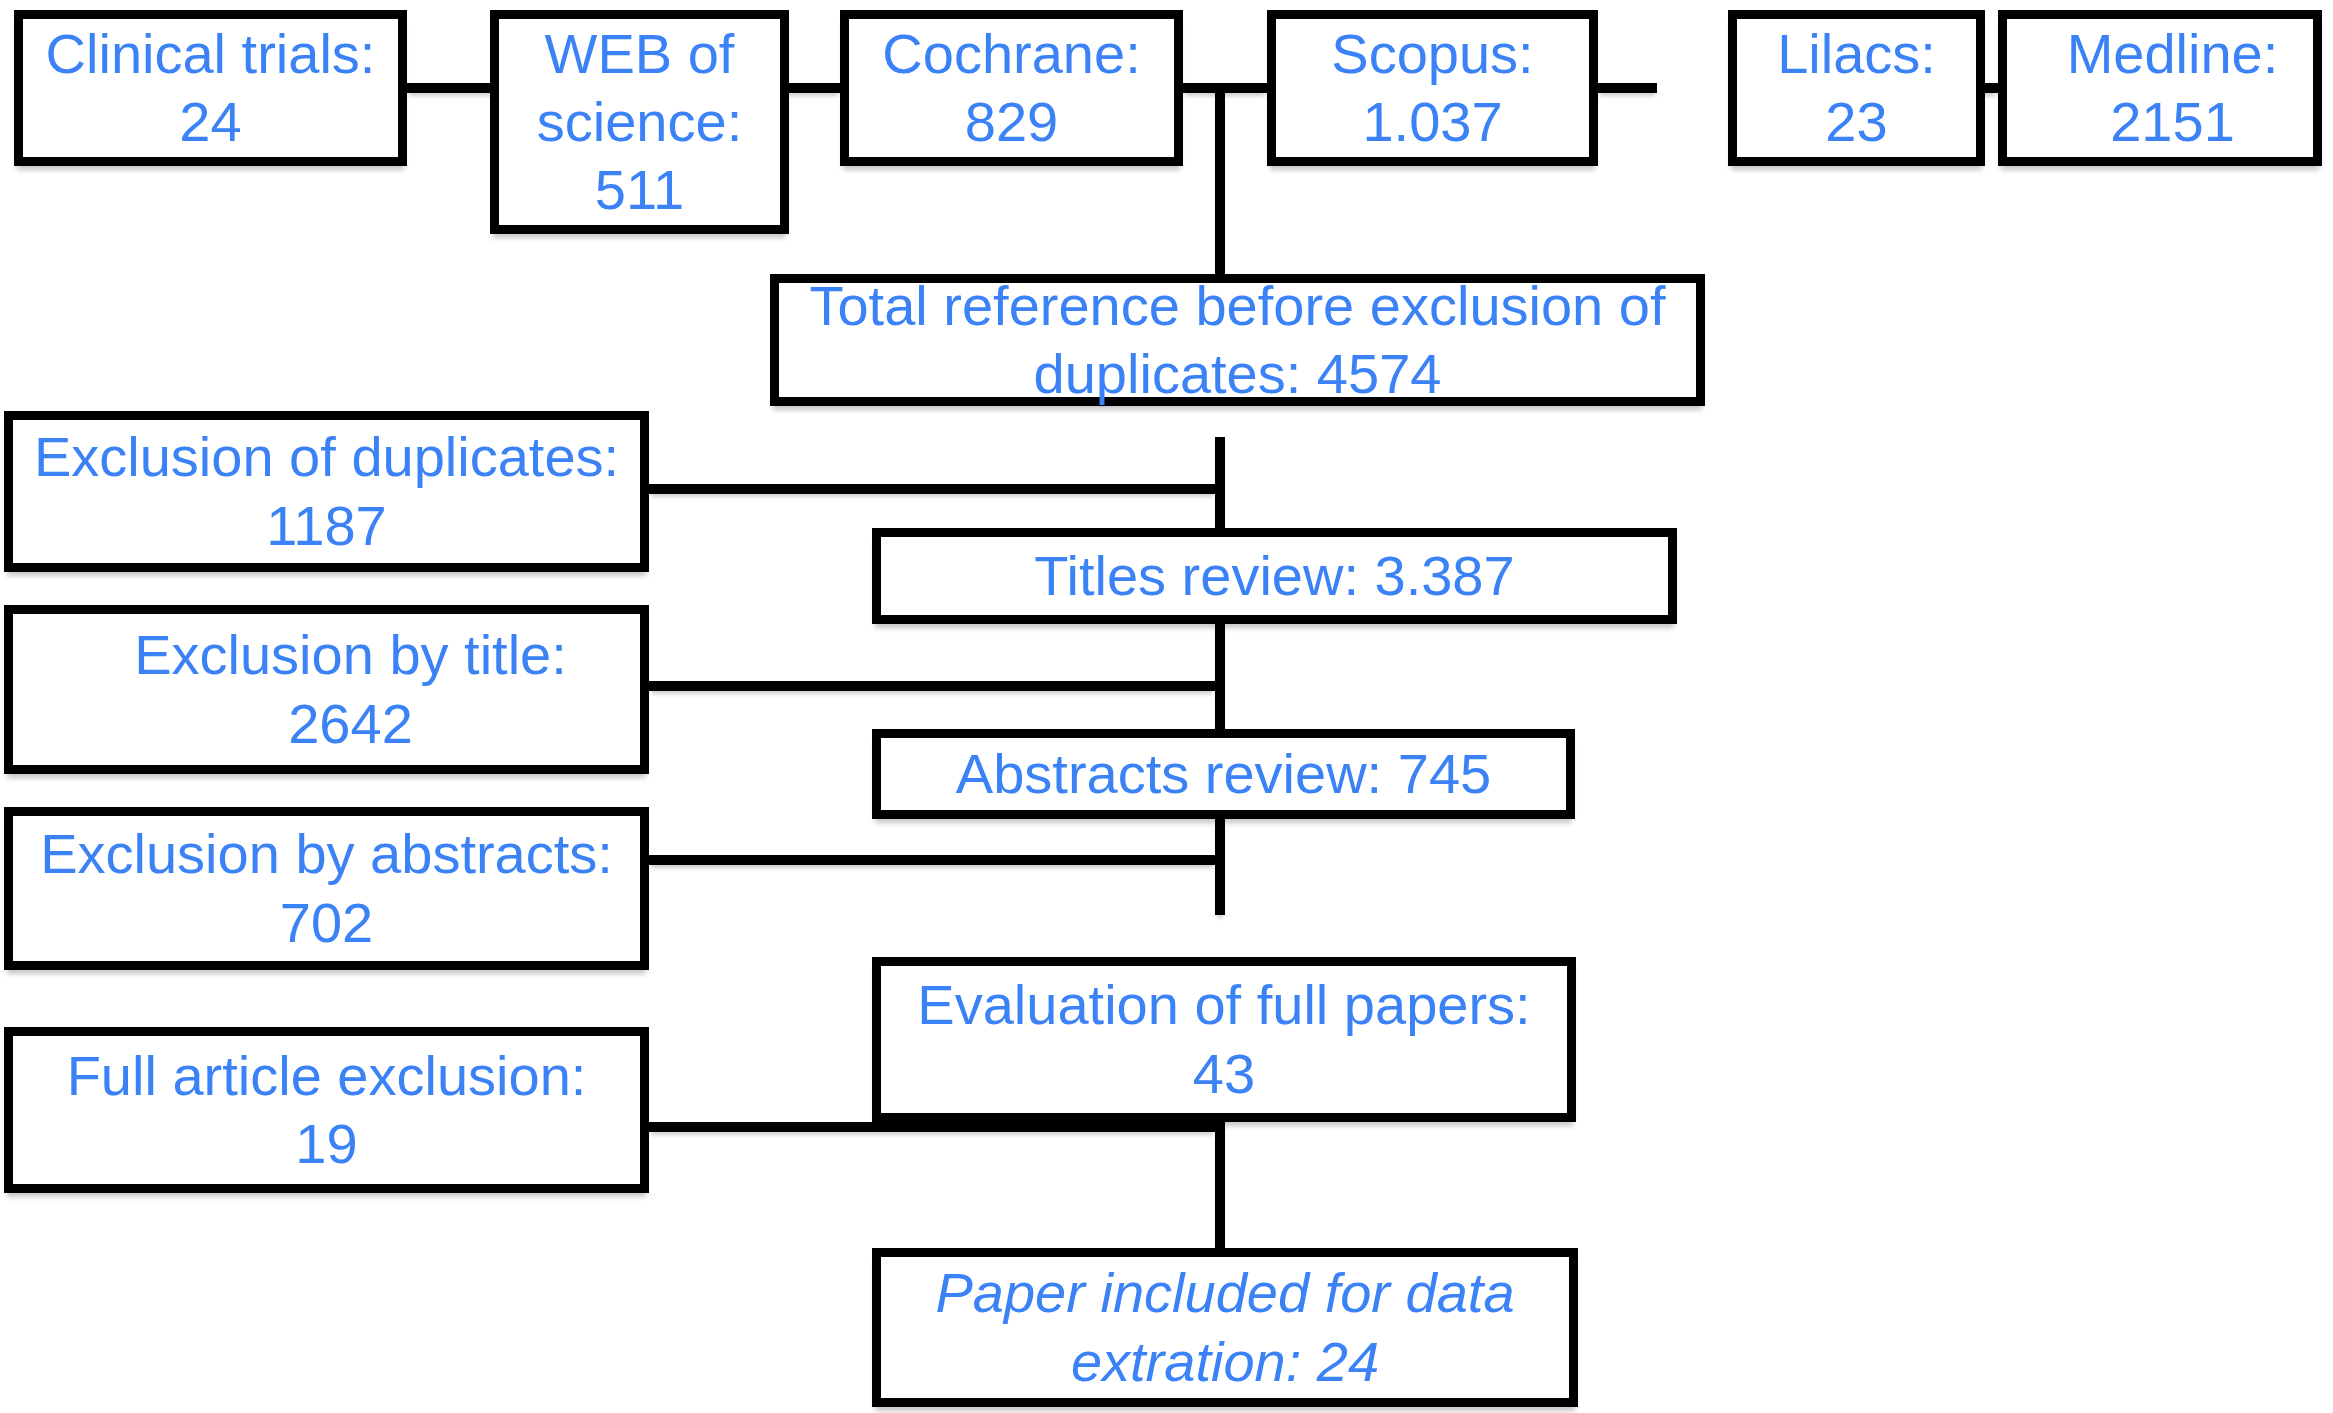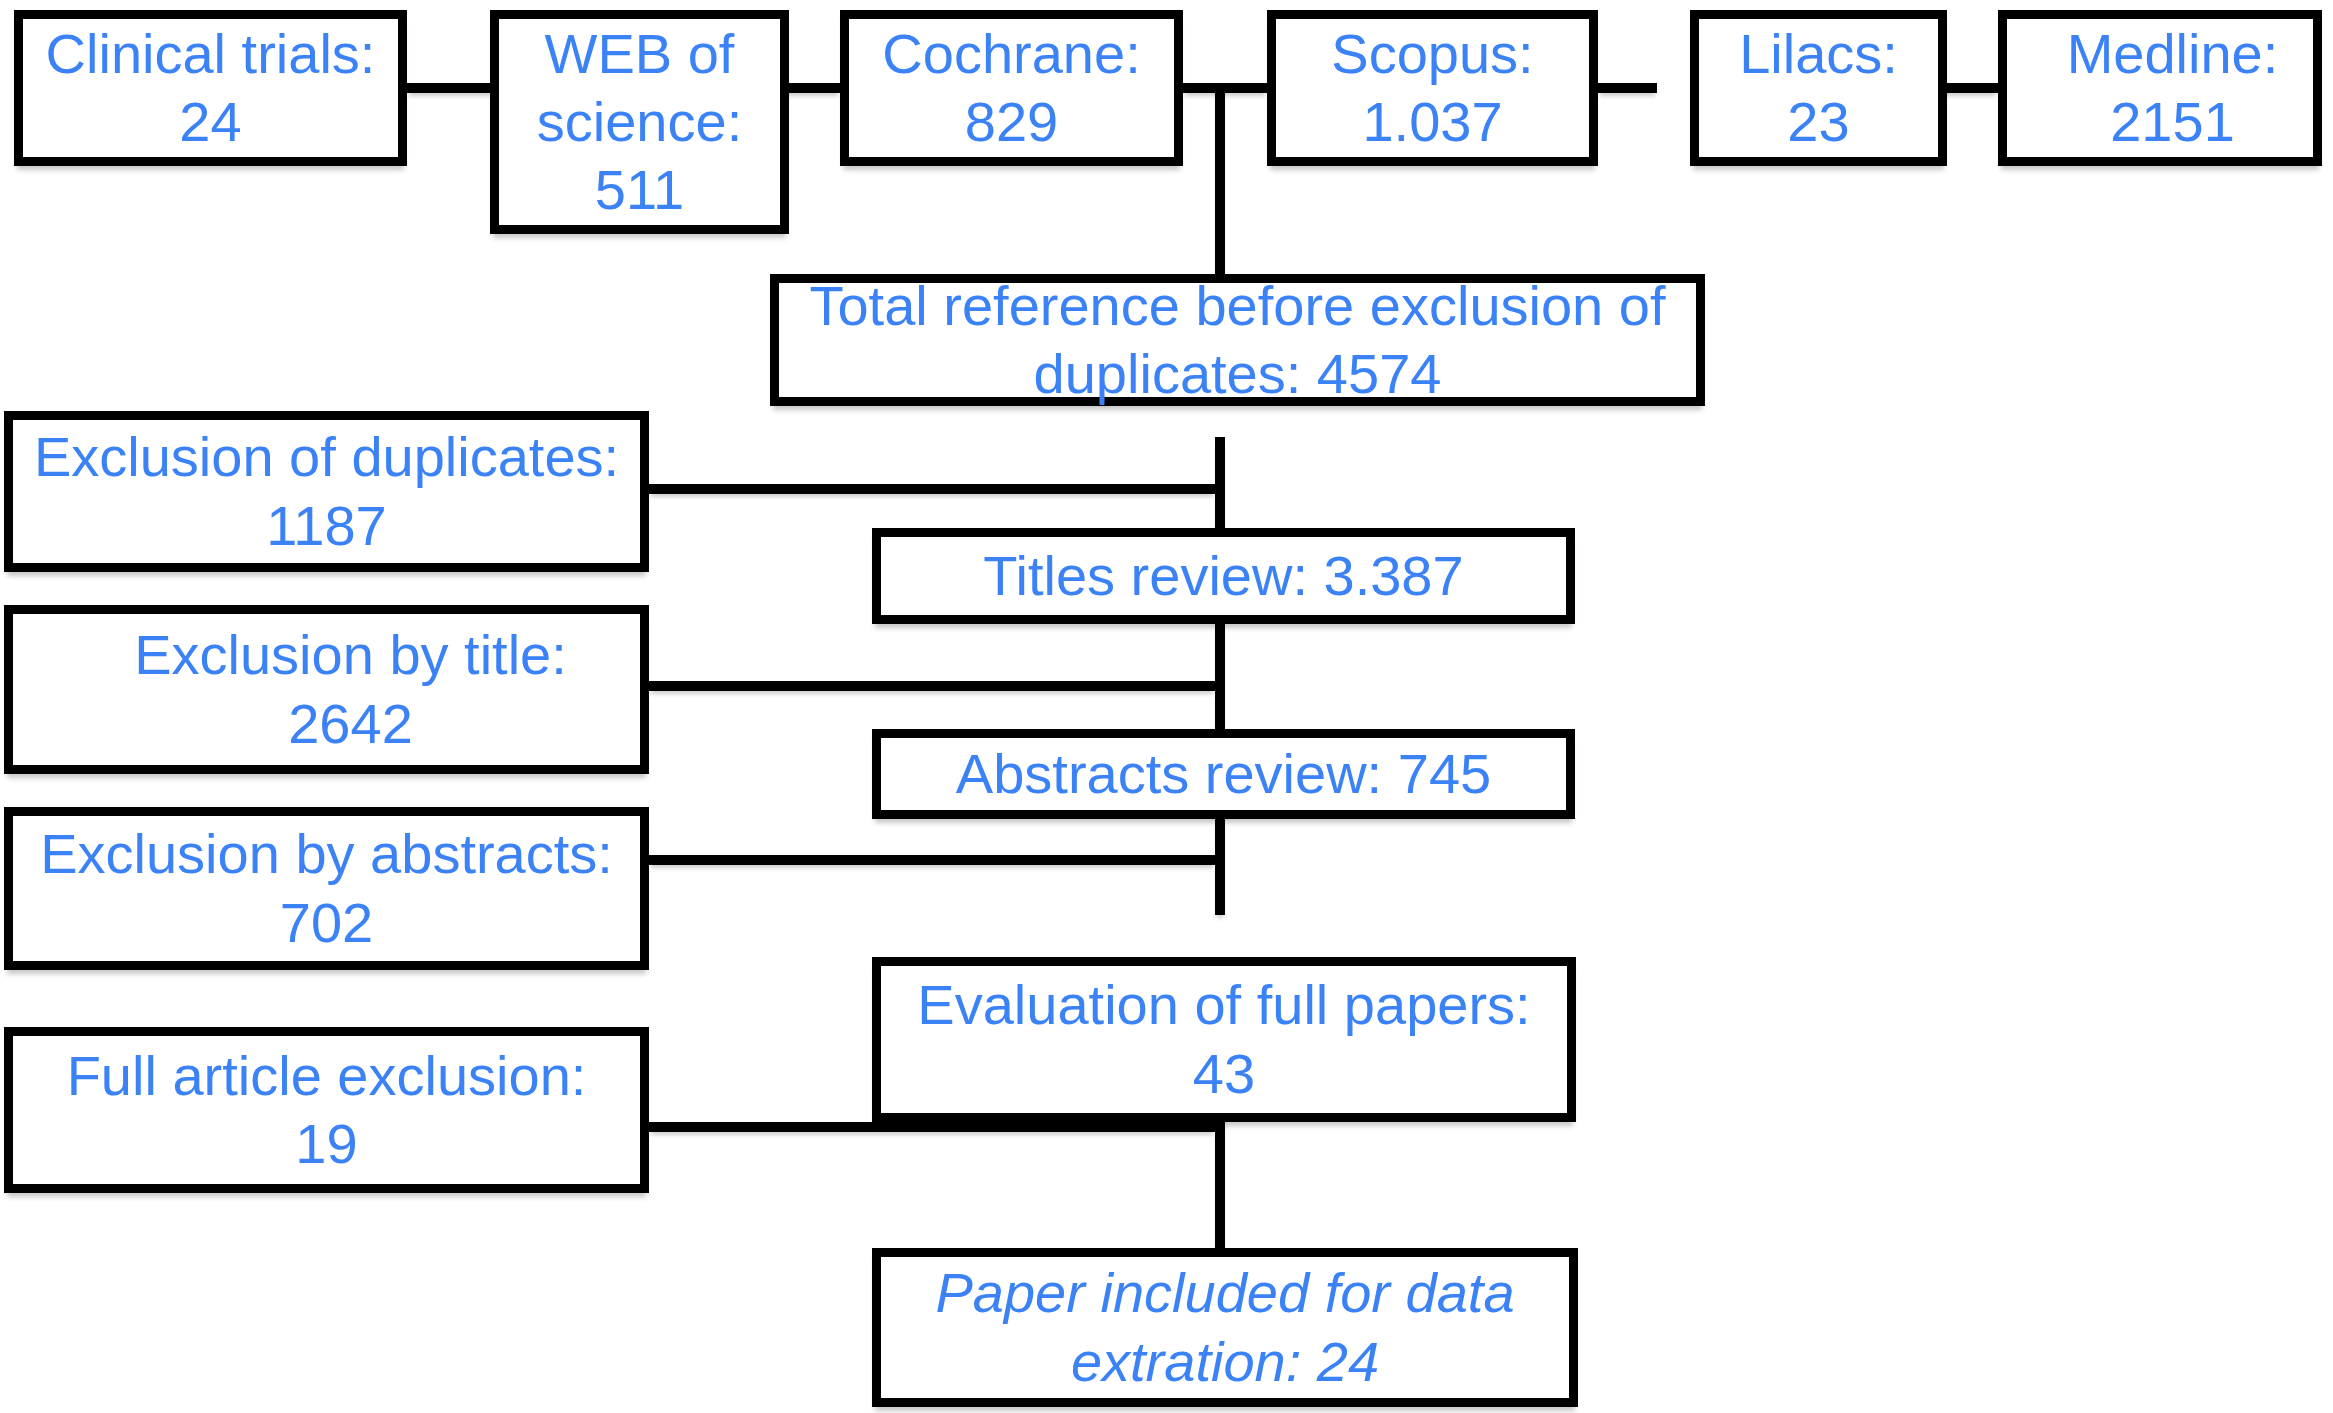--- a/index.html
+++ b/index.html
@@ -37,26 +37,26 @@
     background: #000000;
     box-shadow: 0 5px 4px -2px rgba(0,0,0,0.2);
     z-index: 1;
   }
 
   
   #b-clinical   { left: 14px;   top: 10px;  width: 393px; height: 156px; }
   #b-web        { left: 490px;  top: 10px;  width: 299px; height: 224px; }
   #b-cochrane   { left: 840px;  top: 10px;  width: 343px; height: 156px; }
   #b-scopus     { left: 1267px; top: 10px;  width: 331px; height: 156px; }
-  #b-lilacs     { left: 1690px; top: 10px;  width: 257px; height: 156px; }
+  #b-lilacs     { left: 1728px; top: 10px;  width: 257px; height: 156px; }
   #b-medline    { left: 1998px; top: 10px;  width: 324px; height: 156px; padding-left: 25px; }
 
   
   #b-total      { left: 770px;  top: 274px;  width: 935px; height: 132px; }
-  #b-titles     { left: 872px;  top: 528px;  width: 703px; height: 96px;  }
+  #b-titles     { left: 872px;  top: 528px;  width: 805px; height: 96px;  }
   #b-abstracts  { left: 872px;  top: 729px;  width: 703px; height: 90px;  }
   #b-evaluation { left: 872px;  top: 915px;  width: 704px; height: 165px; margin-top: 42px; }
   #b-included   { left: 872px;  top: 1248px; width: 706px; height: 159px; font-style: italic; }
 
   
   #b-excl-dup   { left: 4px; top: 411px;  width: 645px; height: 161px; }
   #b-excl-title { left: 4px; top: 605px;  width: 645px; height: 169px; padding-left: 48px; }
   #b-excl-abs   { left: 4px; top: 807px;  width: 645px; height: 163px; }
   #b-excl-full  { left: 4px; top: 1027px; width: 645px; height: 166px; }
 </style>

